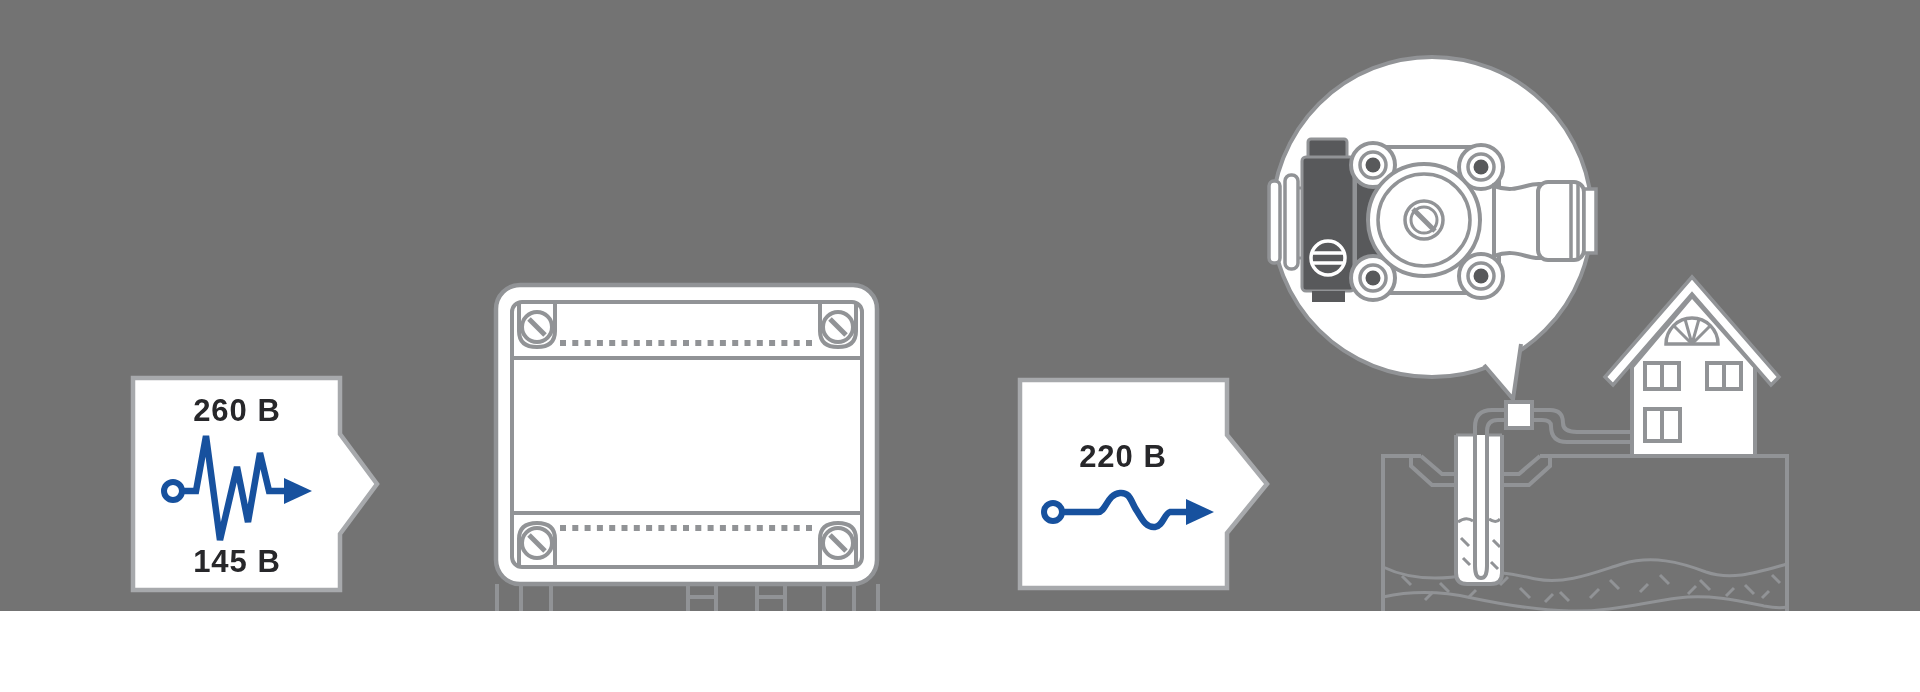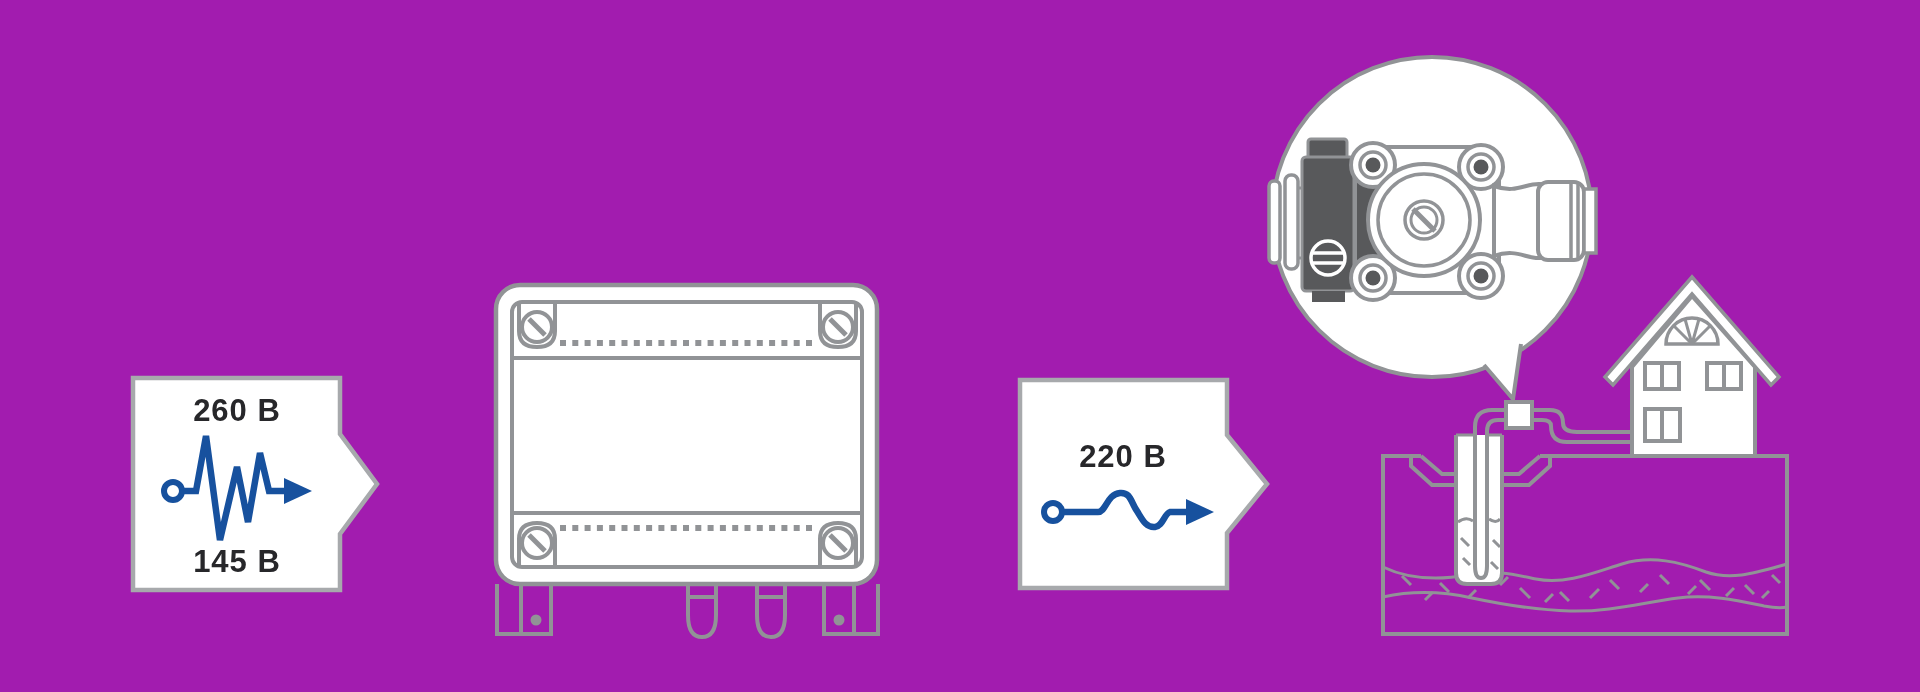--- a/index.html
+++ b/index.html
@@ -1,16 +1,16 @@
 <!DOCTYPE html>
 <html style="--line: #919396; --badge: #a7a9ac; --dark: #58595b; --blue: #17519e; --text: #27272a;"><head>
 <meta charset="utf-8">
 <style>
   html,body{margin:0;padding:0;background:#fff;}
-  .canvas{position:relative;width:1920px;height:692px;background:#a21caf;overflow:hidden;
+  .canvas{position:relative;width:1920px;height:611px;background:#737373;overflow:hidden;
           font-family:"Liberation Sans",sans-serif;}
   svg{display:block;}
   
   .ln  {stroke:var(--line);fill:none;stroke-width:4;stroke-linecap:butt;}
   .lnf {stroke:var(--line);fill:#fff;stroke-width:4;}
   .lng {fill:var(--line);stroke:none;}
   .w3  {stroke-width:3;}
   .w35 {stroke-width:3.5;}
   .w5  {stroke-width:5;}
   .bd  {stroke:var(--badge);fill:#fff;stroke-width:4.5;stroke-linejoin:miter;}

